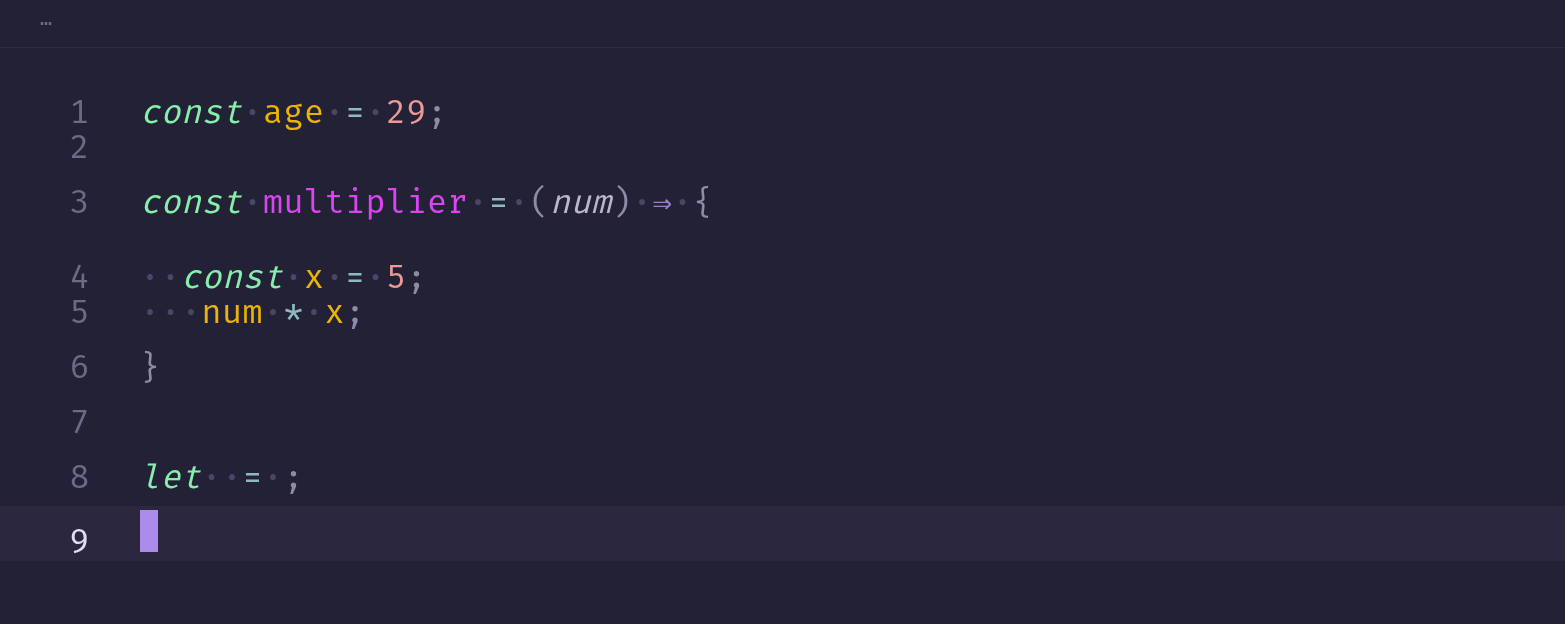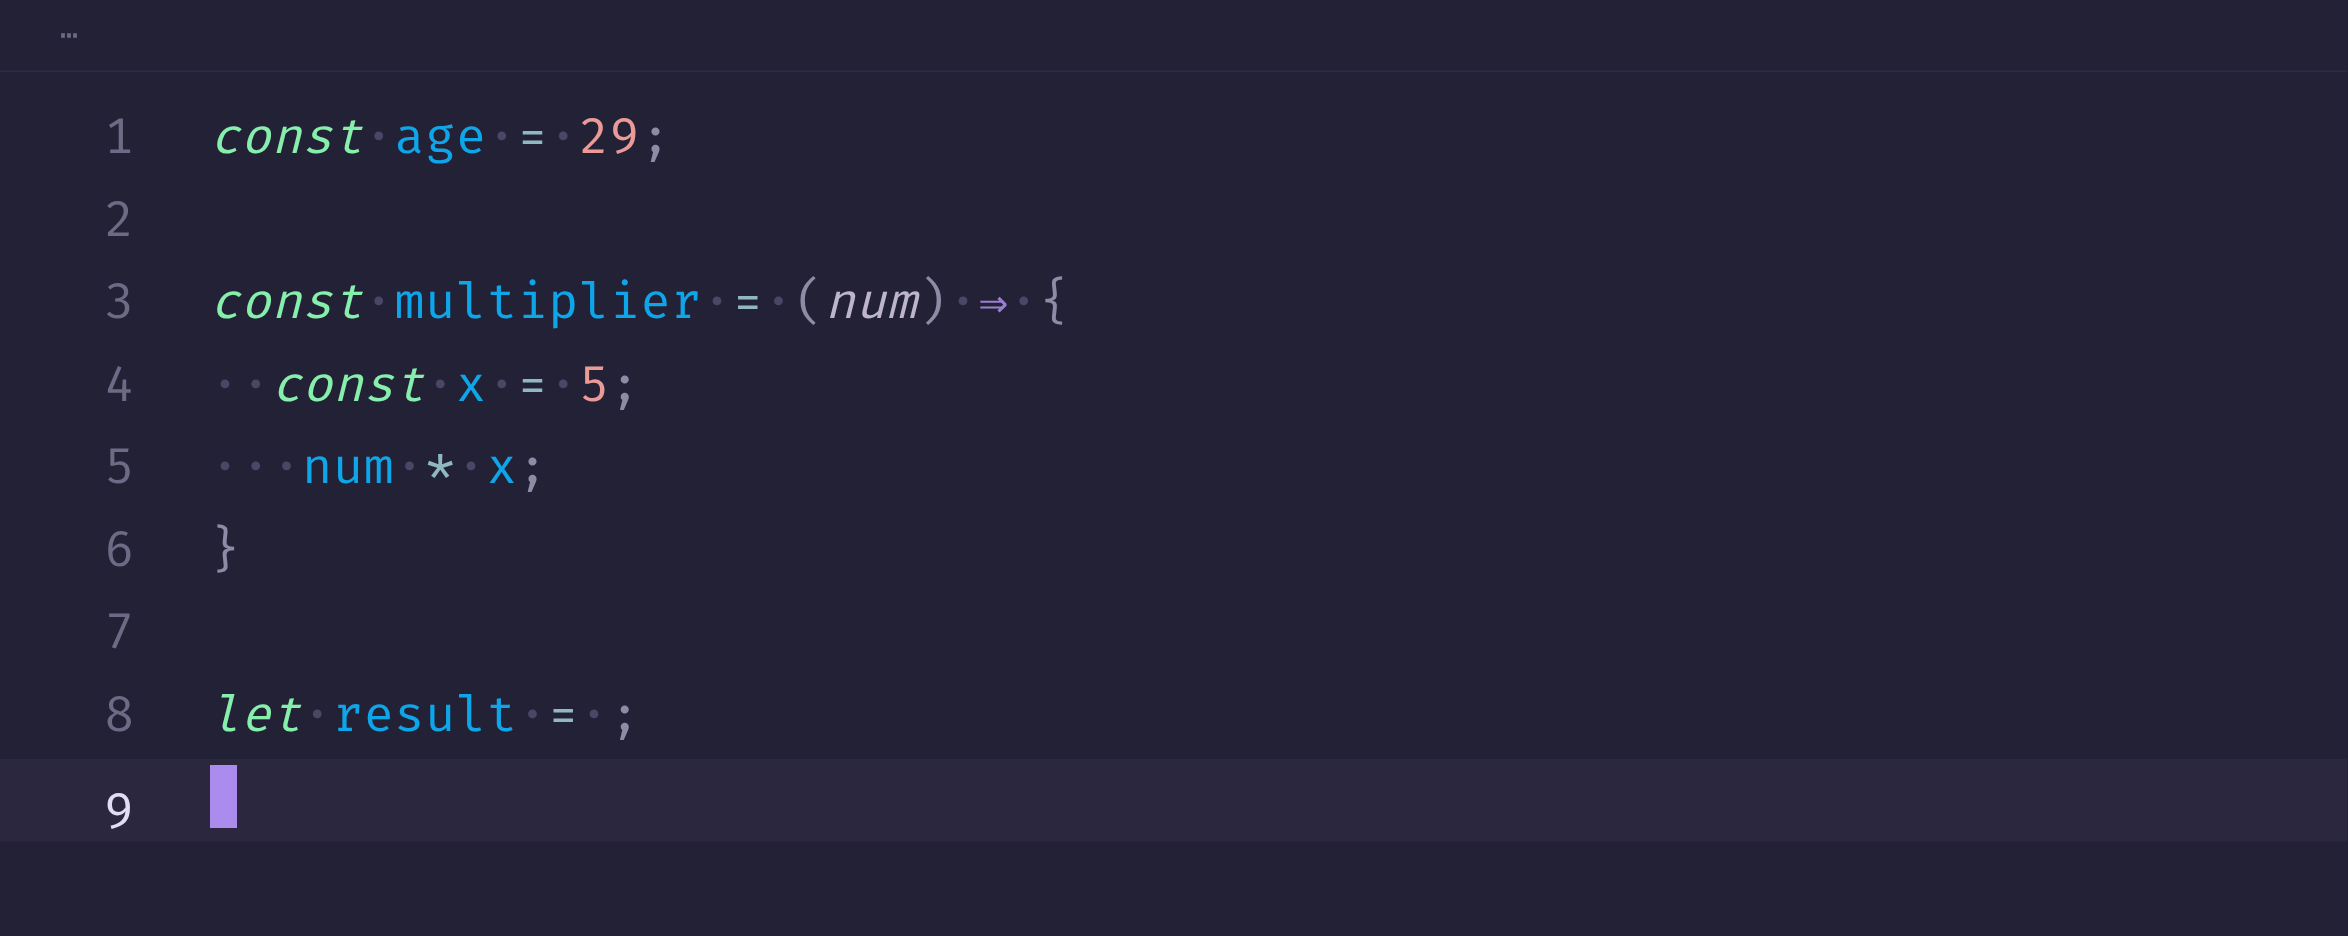--- a/index.html
+++ b/index.html
@@ -51,32 +51,33 @@
   .code {
     white-space: pre;
     display: flex;
     align-items: baseline;
   }
   .tok-keyword {
     color: #86efac;
     font-style: italic;
   }
   .tok-ident {
-    color: #0ea5e9;
+    color: #eab308;
   }
   .tok-fnname {
-    color: #0ea5e9;
+    color: #d946ef;
     text-align: center;
   }
   .tok-param {
     color: #bdb5c9;
     font-style: italic;
   }
   .tok-number {
     color: #ea9a97;
+    margin-top: 20px;
   }
   .tok-bool {
     color: #ea9a97;
     font-style: italic;
   }
   .tok-op {
     color: #8fb8c0;
   }
   .tok-star {
     color: #8fb8c0;
@@ -136,19 +137,19 @@
     <div class="line">
       <div class="gutter">6</div>
       <div class="code"><span class="tok-brace">}</span></div>
     </div>
     <div class="line">
       <div class="gutter">7</div>
       <div class="code"></div>
     </div>
     <div class="line">
       <div class="gutter">8</div>
-      <div class="code"><span class="tok-keyword">let</span><span class="ws-dot">·</span><span class="tok-ident">result</span><span class="ws-dot">·</span><span class="tok-op">=</span><span class="ws-dot">·</span><span class="tok-punc">;</span></div>
+      <div class="code"><span class="tok-keyword">let</span><span class="ws-dot">·</span><span class="ws-dot">·</span><span class="tok-op">=</span><span class="ws-dot">·</span><span class="tok-punc">;</span></div>
     </div>
     <div class="line current">
       <div class="gutter">9</div>
       <div class="code"><span class="cursor"></span></div>
     </div>
   </div>
 
 </body></html>

